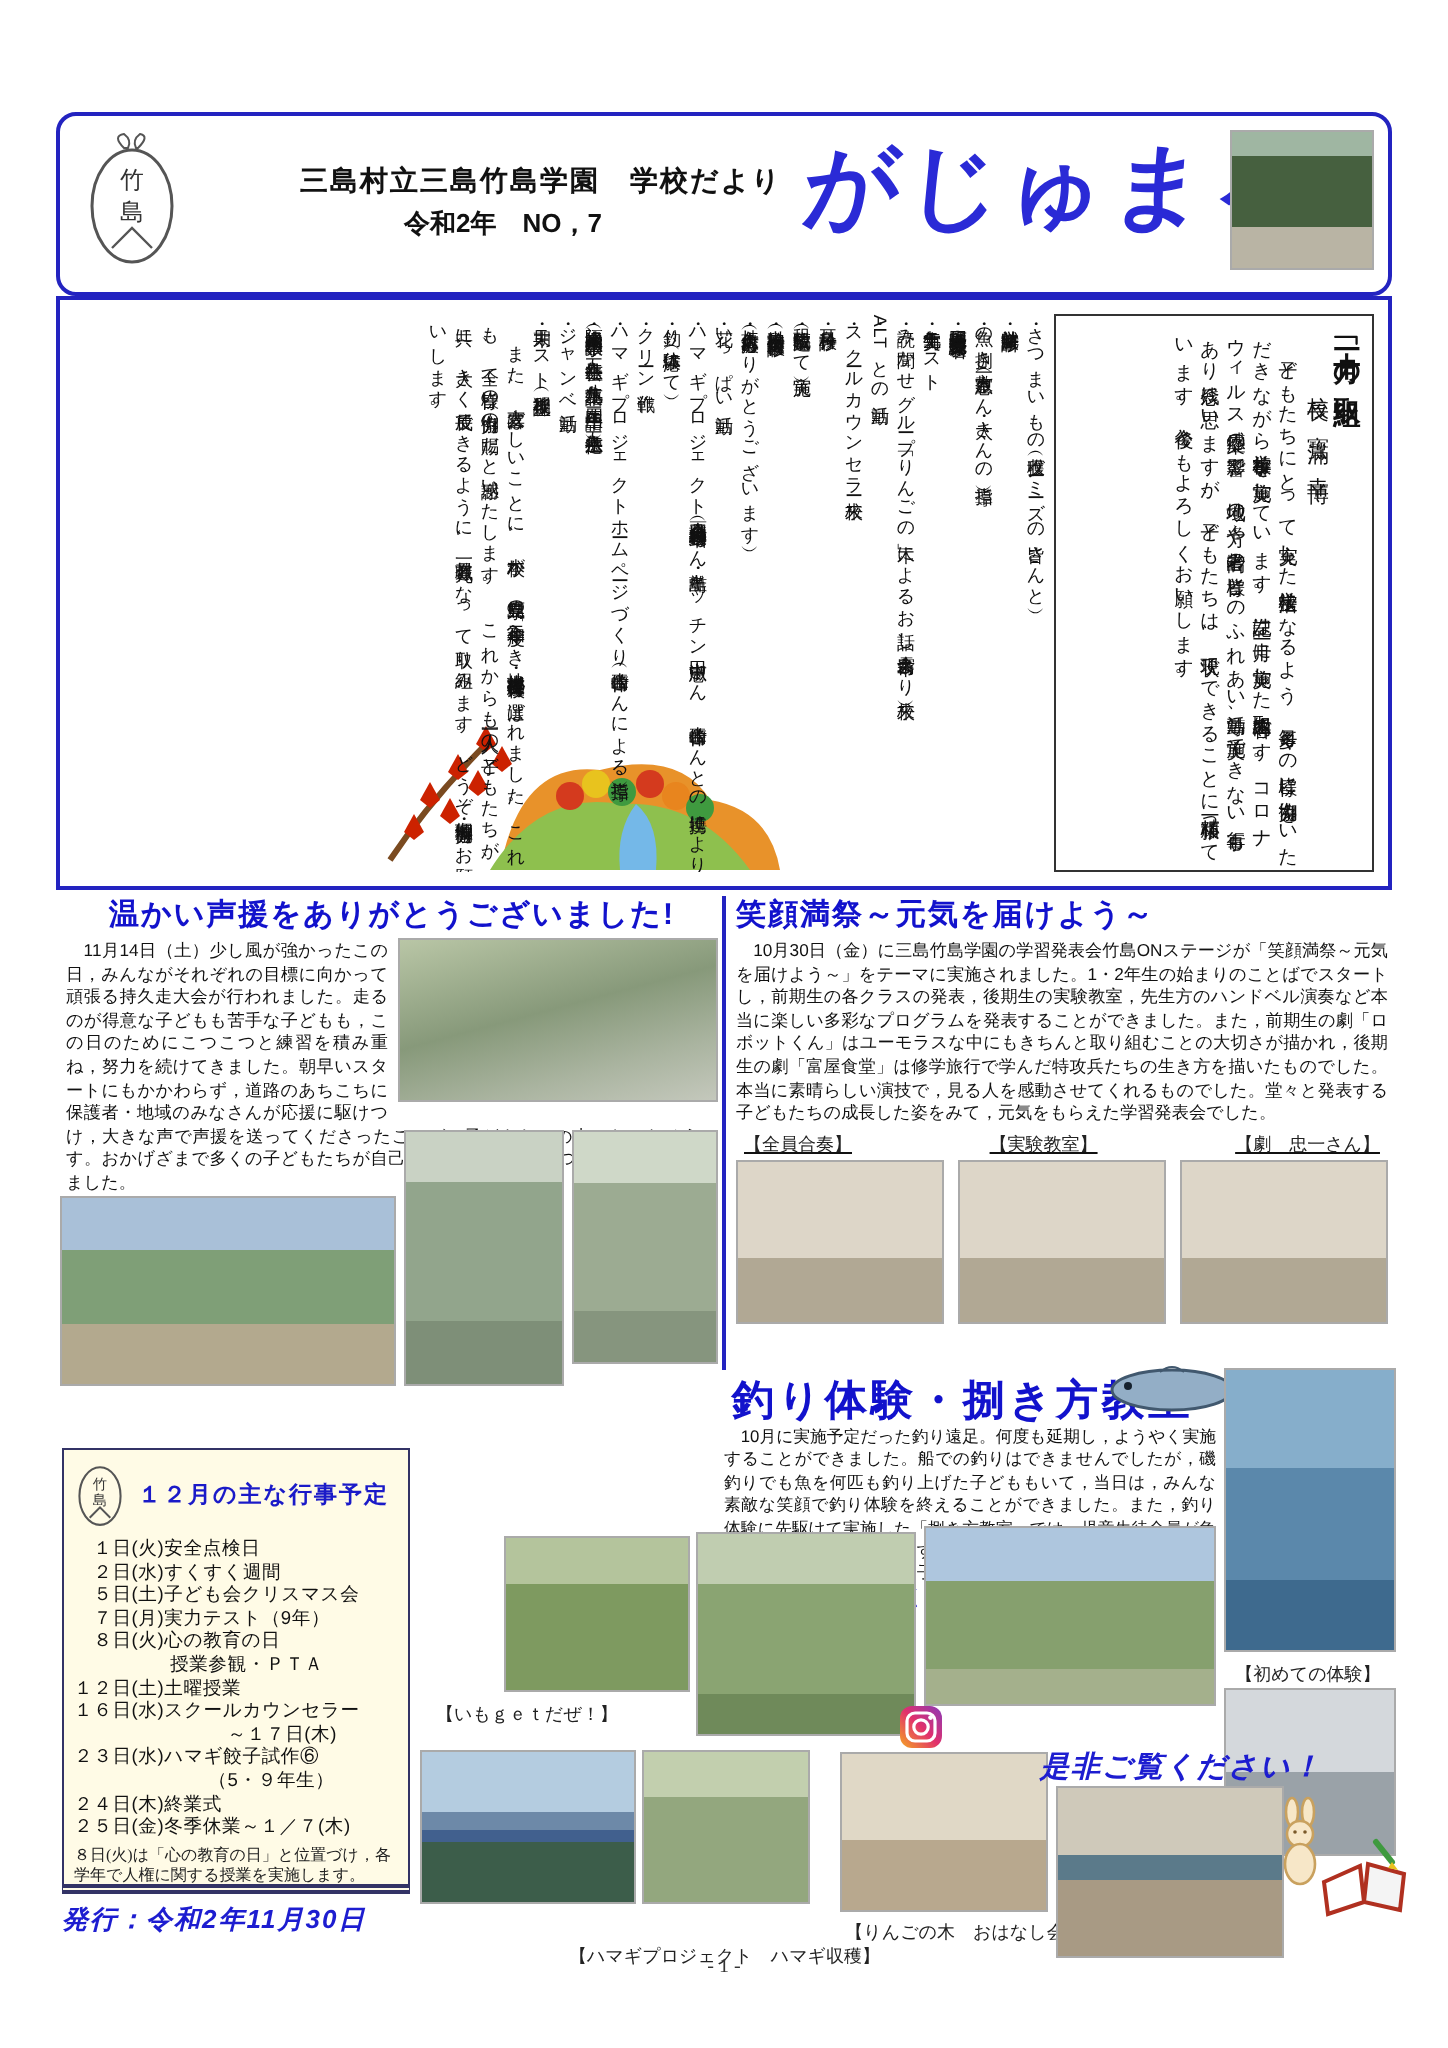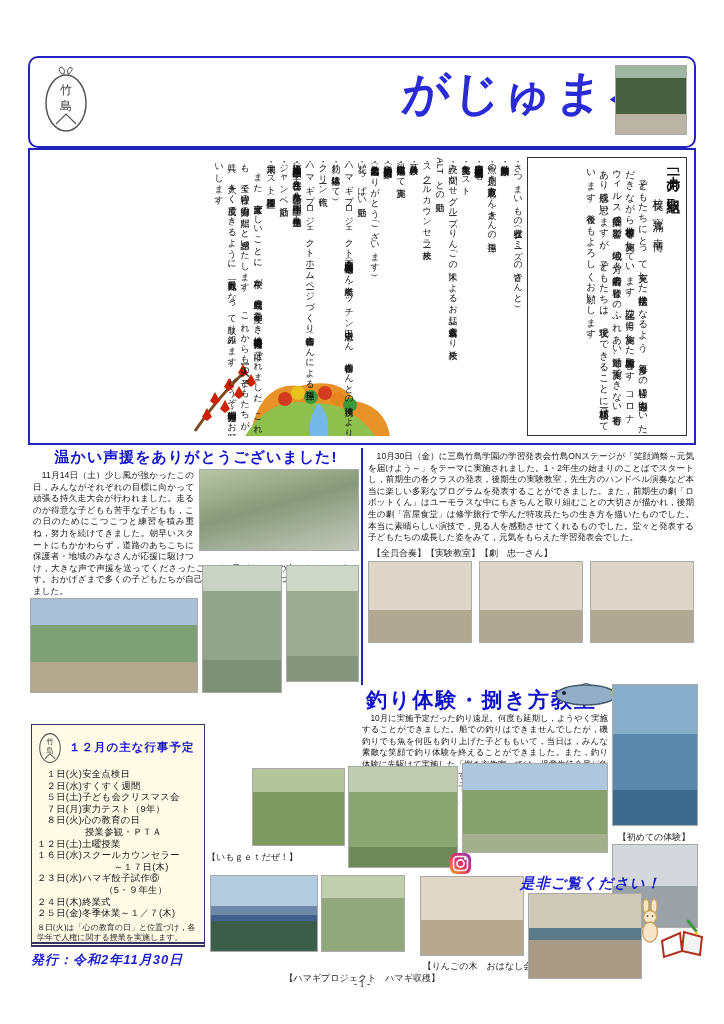--- a/index.html
+++ b/index.html
@@ -38,39 +38,39 @@
   .ph{border:1px solid #aaa;box-sizing:border-box;}
   .ph-road{float:right;width:160px;height:82px;margin:2px 0 3px 5px;
            background:linear-gradient(165deg,#b9c6a6 0%,#87997a 45%,#aab4a0 75%,#c4c8bc 100%);}
   .ph-group{position:absolute;left:30px;top:598px;width:168px;height:95px;
             background:linear-gradient(#a9c0d8 0 28%,#7f9f77 28% 68%,#b3a98e 68%);}
   .ph-runner1{position:absolute;left:202px;top:565px;width:80px;height:128px;
               background:linear-gradient(#c9d2c4 0 20%,#92a58c 20% 75%,#7e8f78 75%);}
   .ph-runner2{position:absolute;left:286px;top:565px;width:73px;height:117px;
               background:linear-gradient(#cfd8c8 0 22%,#9cab92 22% 78%,#86957e 78%);}
   .article-right{position:absolute;left:368px;top:448px;width:326px;}
-  .cap-row{display:flex;margin-top:3px;padding:0 4px;}
+  .cap-row{display:flex;justify-content:space-between;margin-top:3px;padding:0 4px;text-decoration:underline;}
   .cap{font-family:"Liberation Serif",serif;font-size:9px;color:#222;}
   .photo-row{display:flex;justify-content:space-between;margin-top:1px;}
   .ph-stage{width:104px;height:82px;background:linear-gradient(#ddd6c8 0 60%,#b1a894 60%);}
   
   .fish-title{position:absolute;left:366px;top:686px;font-size:21px;font-weight:bold;
               color:#1212cc;letter-spacing:2px;}
   .fish-icon{position:absolute;left:552px;top:680px;}
   .fish-body{position:absolute;left:362px;top:713px;width:246px;font-size:8.4px;
              line-height:11.4px;text-align:justify;}
   .fish-extra{position:absolute;left:366px;top:792px;font-size:10.5px;font-weight:bold;color:#1d1dd0;}
   .ph-boyfish{position:absolute;left:612px;top:684px;width:86px;height:142px;
               background:linear-gradient(#86aecb 0 35%,#5b88ab 35% 75%,#3e6a8e 75%);}
   .cap-first{position:absolute;left:606px;top:831px;width:96px;text-align:center;}
   .ph-fillet{position:absolute;left:612px;top:844px;width:86px;height:84px;
              background:linear-gradient(#d4d8dc 0 50%,#9aa2a8 50%);}
   .ph-col1{position:absolute;left:252px;top:768px;width:93px;height:78px;
            background:linear-gradient(#b4c49c 0 30%,#7e9a60 30%);}
-  .cap-imo{position:absolute;left:207px;top:851px;}
+  .cap-imo{position:absolute;left:218px;top:851px;}
   .ph-col2{position:absolute;left:348px;top:766px;width:110px;height:102px;
            background:linear-gradient(#c0cdb0 0 25%,#8aa472 25% 80%,#6f8a5a 80%);}
   .ph-col3{position:absolute;left:462px;top:763px;width:146px;height:90px;
            background:linear-gradient(#aec6de 0 30%,#86a06e 30% 80%,#a4b08c 80%);}
   
   .sched-box{position:absolute;left:31px;top:724px;width:174px;height:223px;
              background:#fffbe6;border:1.5px solid #333366;border-bottom:5px double #333366;
              box-sizing:border-box;padding:4px 5px;}
   .sched-head{display:flex;align-items:center;gap:6px;}
   .sched-title{font-size:11.5px;font-weight:bold;color:#1a1ac8;letter-spacing:1px;}
@@ -109,20 +109,24 @@
   <div class="header-box">
     <div class="logo">
       <svg width="48" height="70" viewBox="0 0 48 70">
         <ellipse cx="24" cy="37" rx="20" ry="28" fill="none" stroke="#555" stroke-width="1.5"></ellipse>
         <path d="M20 8 Q14 2 20 1 Q24 4 22 8 Z" fill="none" stroke="#555"></path>
         <path d="M27 8 Q33 2 28 1 Q24 4 26 8 Z" fill="none" stroke="#555"></path>
         <path d="M14 58 L24 48 L34 58" fill="none" stroke="#555" stroke-width="1.2"></path>
         <text x="24" y="28" text-anchor="middle" font-size="12" fill="#333">竹</text>
         <text x="24" y="44" text-anchor="middle" font-size="12" fill="#333">島</text>
       </svg>
+    </div>
+    <div class="school-block">
+      <div class="school-l1">三島村立三島竹島学園　学校だより</div>
+      <div class="school-l2">令和2年　NO，7</div>
     </div>
     <div class="news-title">がじゅまる</div>
     <div class="tree-photo ph"></div>
   </div>
 
   <div class="main-box">
     <div class="principal-box vert">
       <div class="p-title">「十一月の取組」</div>
       <div class="p-name">校長　寳滿　幸博</div>
       <div class="p-msg">　子どもたちにとって充実した学校生活になるよう、毎月多くの皆様に御協力をいただきながら学校行事等を実施しています。左記は十一月に実施した取組内容等です。コロナウィルス感染症の影響で、地域の方々や高齢者の皆様とのふれあい活動等、実施できない行事もあり残念に思いますが、子どもたちは、現状でできることに精一杯頑張っています。今後ともよろしくお願いします。</div>
@@ -180,20 +184,21 @@
   <div class="article-left">
     <div class="art-title">温かい声援をありがとうございました!</div>
     <div class="ph ph-road"></div>
     <div class="body-txt">　11月14日（土）少し風が強かったこの日，みんながそれぞれの目標に向かって頑張る持久走大会が行われました。走るのが得意な子どもも苦手な子どもも，この日のためにこつこつと練習を積み重ね，努力を続けてきました。朝早いスタートにもかかわらず，道路のあちこちに保護者・地域のみなさんが応援に駆けつけ，大きな声で声援を送ってくださったことが，子どもたちの力になったそうです。おかげざまで多くの子どもたちが自己ベストを更新し，2つの新記録も生まれました。</div>
   </div>
   <div class="ph ph-group"></div>
   <div class="ph ph-runner1"></div>
   <div class="ph ph-runner2"></div>
 
   <div class="article-right">
+    <div class="art-title">笑顔満祭～元気を届けよう～</div>
     <div class="body-txt">　10月30日（金）に三島竹島学園の学習発表会竹島ONステージが「笑顔満祭～元気を届けよう～」をテーマに実施されました。1・2年生の始まりのことばでスタートし，前期生の各クラスの発表，後期生の実験教室，先生方のハンドベル演奏など本当に楽しい多彩なプログラムを発表することができました。また，前期生の劇「ロボットくん」はユーモラスな中にもきちんと取り組むことの大切さが描かれ，後期生の劇「富屋食堂」は修学旅行で学んだ特攻兵たちの生き方を描いたものでした。本当に素晴らしい演技で，見る人を感動させてくれるものでした。堂々と発表する子どもたちの成長した姿をみて，元気をもらえた学習発表会でした。</div>
     <div class="cap-row">
       <span class="cap">【全員合奏】</span>
       <span class="cap">【実験教室】</span>
       <span class="cap">【劇　忠一さん】</span>
     </div>
     <div class="photo-row">
       <div class="ph ph-stage"></div>
       <div class="ph ph-stage"></div>
       <div class="ph ph-stage"></div>

